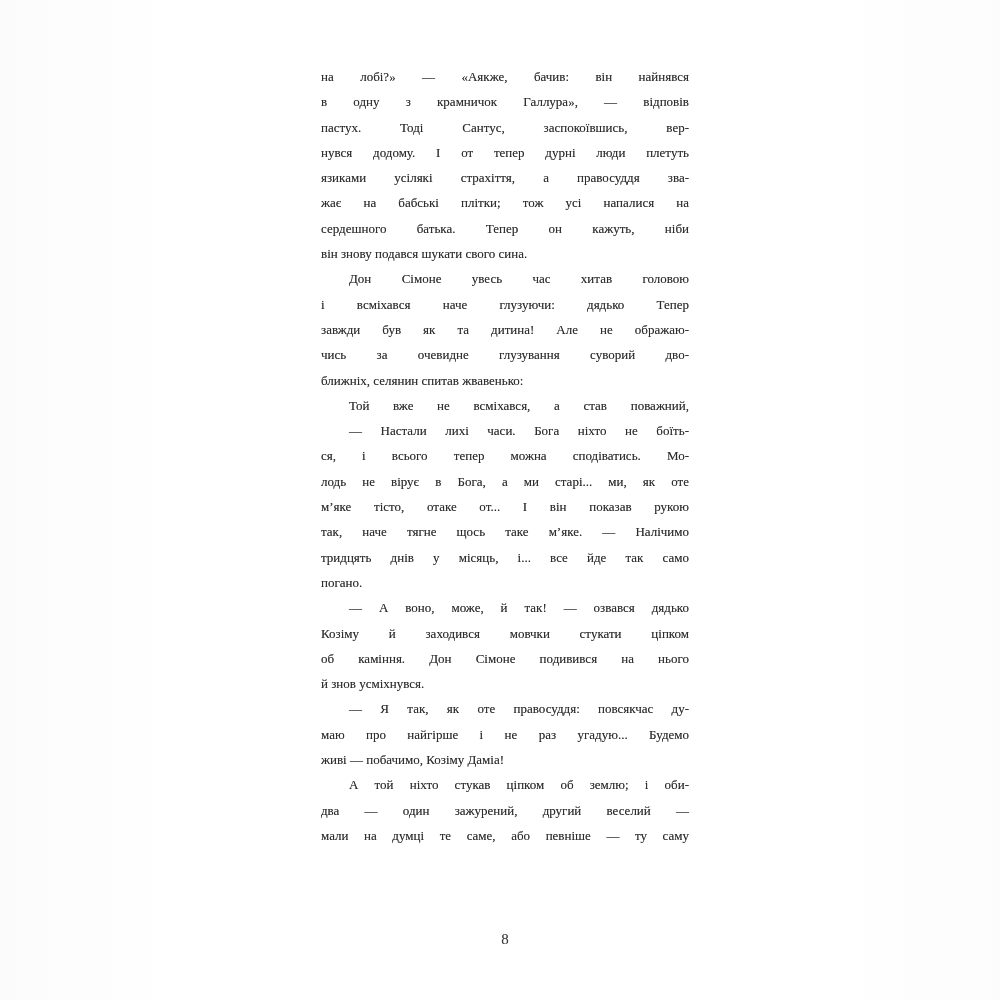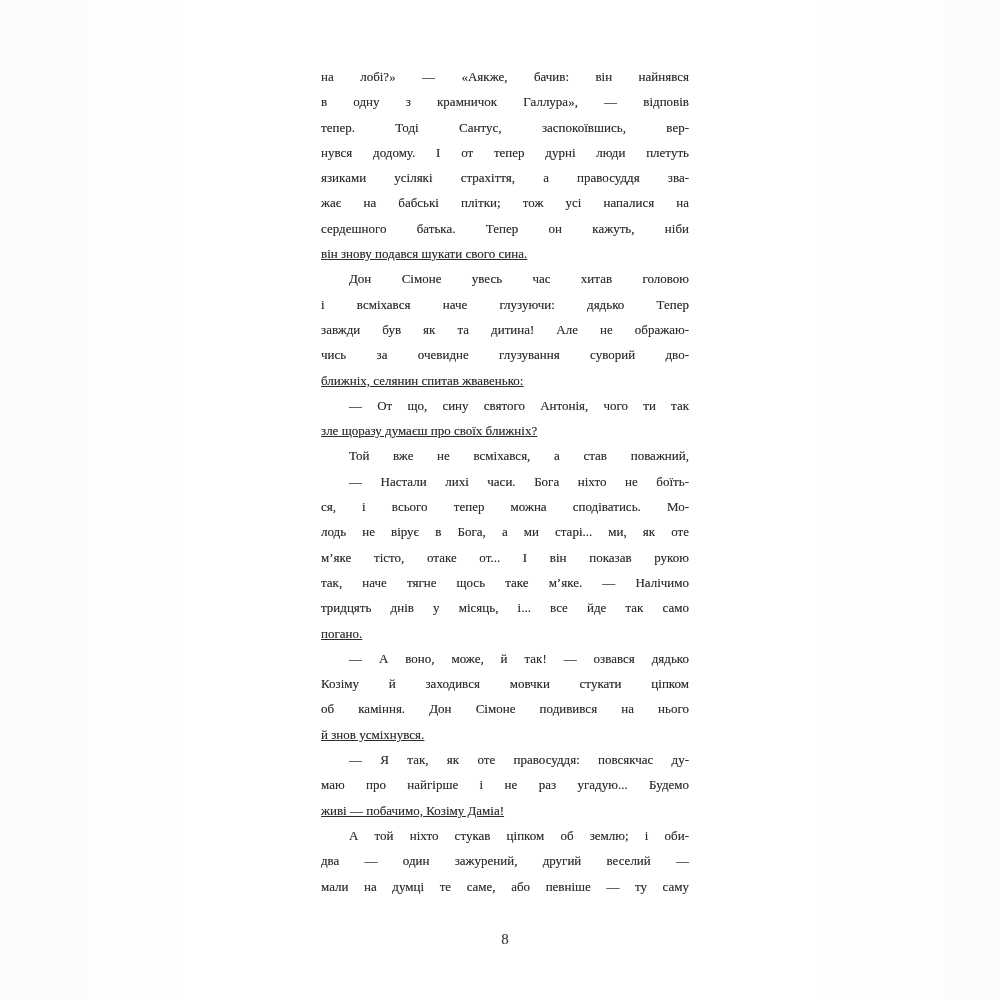--- a/index.html
+++ b/index.html
@@ -29,21 +29,20 @@
   }
   .paragraph { margin: 0; padding: 0; }
   .line {
     text-align: justify;
     text-align-last: justify;
     white-space: normal;
   }
   .line.last {
     text-align: left;
     text-align-last: left;
-    text-decoration: underline;
   }
   .line.indent { text-indent: 28px; }
   .page-number {
     position: absolute;
     left: 321px;
     top: 931px;
     width: 368px;
     text-align: center;
     font-size: 15px;
     color: #403e3e;
@@ -52,40 +51,36 @@
 </style>
 </head>
 <body>
 
 <div class="page">
   <div class="text-column">
 
     <div class="paragraph">
       <div class="line">на лобі?» — «Аякже, бачив: він найнявся</div>
       <div class="line">в одну з крамничок Галлура», — відповів</div>
-      <div class="line">тепер. Тоді Сантус, заспокоївшись, вер-</div>
+      <div class="line">пастух. Тоді Сантус, заспокоївшись, вер-</div>
       <div class="line">нувся додому. І от тепер дурні люди плетуть</div>
       <div class="line">язиками усілякі страхіття, а правосуддя зва-</div>
       <div class="line">жає на бабські плітки; тож усі напалися на</div>
       <div class="line">сердешного батька. Тепер он кажуть, ніби</div>
       <div class="line last">він знову подався шукати свого сина.</div>
     </div>
 
     <div class="paragraph">
       <div class="line indent">Дон Сімоне увесь час хитав головою</div>
       <div class="line">і всміхався наче глузуючи: дядько Тепер</div>
       <div class="line">завжди був як та дитина! Але не ображаю-</div>
       <div class="line">чись за очевидне глузування суворий дво-</div>
       <div class="line last">ближніх, селянин спитав жвавенько:</div>
     </div>
 
-    <div class="paragraph">
-      <div class="line indent">— От що, сину святого Антонія, чого ти так</div>
-      <div class="line last">зле щоразу думаєш про своїх ближніх?</div>
-    </div>
 
     <div class="paragraph">
       <div class="line indent">Той вже не всміхався, а став поважний,</div>
     </div>
 
     <div class="paragraph">
       <div class="line indent">— Настали лихі часи. Бога ніхто не боїть-</div>
       <div class="line">ся, і всього тепер можна сподіватись. Мо-</div>
       <div class="line">лодь не вірує в Бога, а ми старі... ми, як оте</div>
       <div class="line">м’яке тісто, отаке от... І він показав рукою</div>

